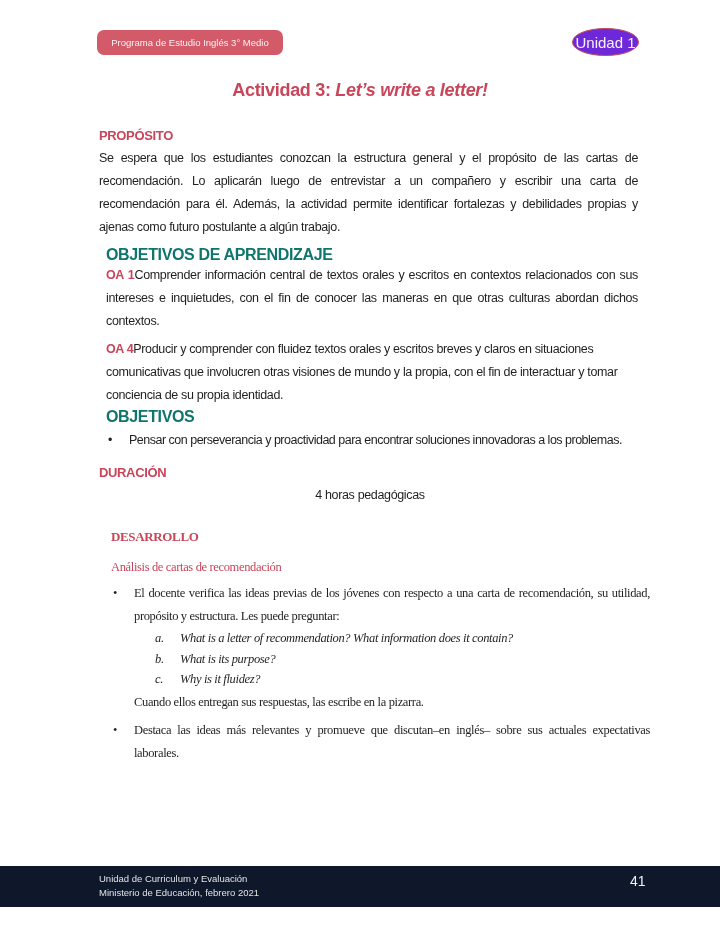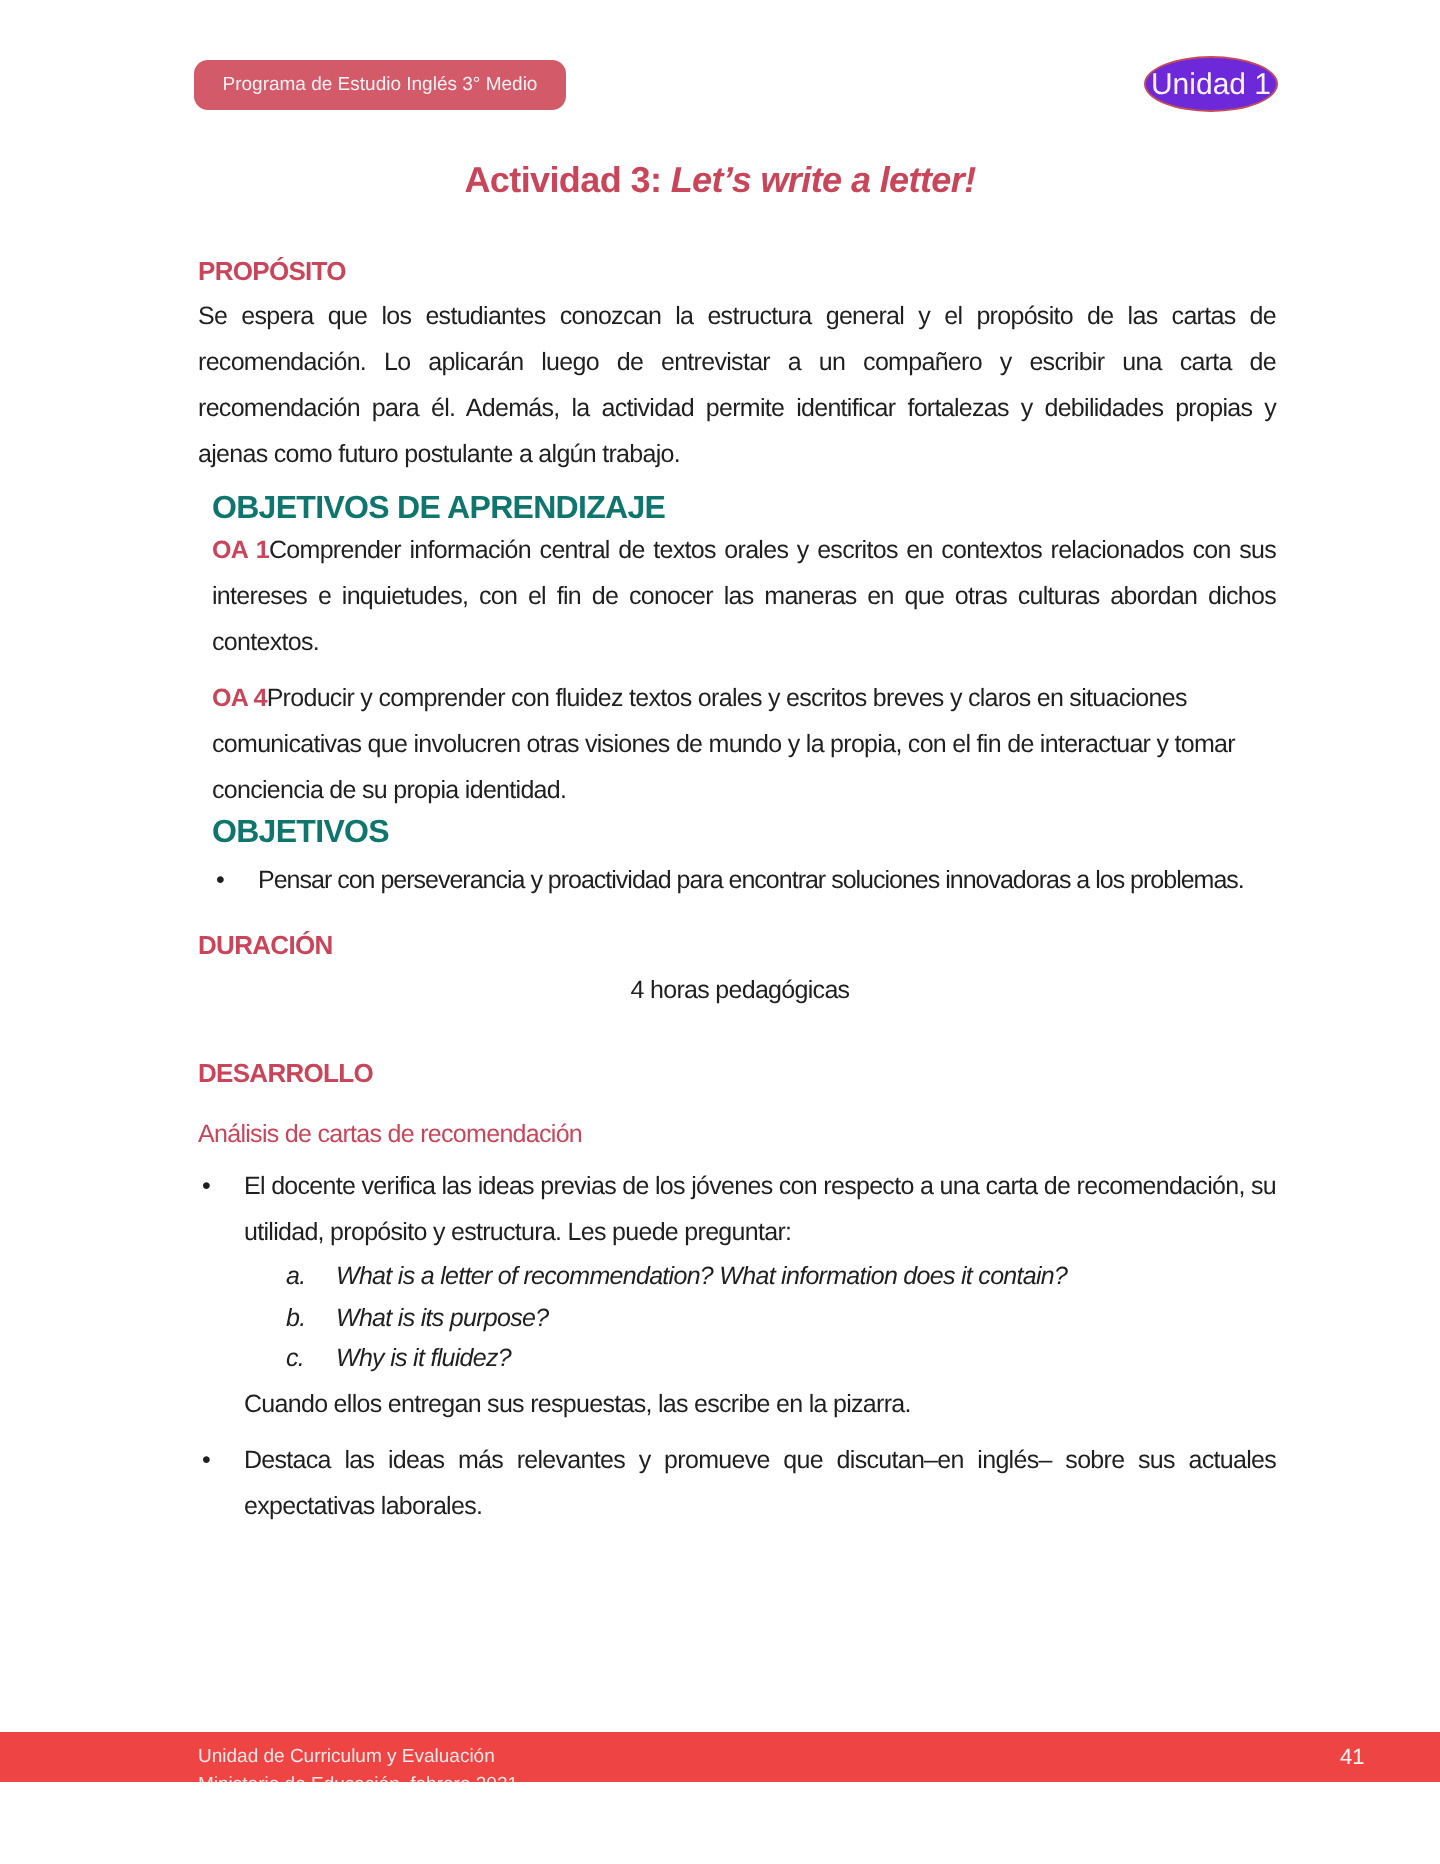--- a/index.html
+++ b/index.html
@@ -49,41 +49,41 @@
   .oa-p { margin-top: 0; }
   .oa-p2 { margin-top: 5px; }
   .oa-label { color: #c9455a; font-weight: bold; }
   .sec-actitudes { position: absolute; top: 408px; left: 106px; width: 532px; }
   .bullet-row { display: flex; margin-top: 3px; }
   .blt { width: 23px; flex: none; padding-left: 2px; font-size: 12.5px; line-height: 23px; }
   .bullet-row .txt { flex: 1; }
   .nowrap { white-space: nowrap; letter-spacing: -0.5px; }
   .sec-duracion { position: absolute; top: 464px; left: 99px; width: 539px; }
   .sec-duracion .body-t { margin-top: 2px; padding-left: 3px; text-align: center; }
-  .sec-desarrollo { position: absolute; top: 528px; left: 99px; width: 539px; }
+  .sec-desarrollo { position: absolute; top: 528px; left: 111px; width: 539px; font-family: Liberation Serif, serif; }
   .sub-red { margin-top: 12px; font-size: 12.5px; color: #c9455a; line-height: 18px; }
   .mb1 { margin-top: 6px; }
   .letters { list-style: none; margin-left: 44px; }
   .letters li { display: flex; font-style: italic; font-size: 12.5px; line-height: 20.5px; }
   .letters .ltr { width: 25px; flex: none; }
   .note { margin: 1px 0 0 23px; }
   .mb2 { margin-top: 5px; }
   
   .footer {
-    position: absolute; left: 0; top: 866px; width: 720px; height: 25px;
-    background: #ef4444;
+    position: absolute; left: 0; top: 866px; width: 720px; height: 41px;
+    background: #0f172a;
   }
   .footer-left {
     position: absolute; left: 99px; top: 6px;
     font-size: 9.5px; line-height: 13.5px;
     color: rgba(255,255,255,0.88); letter-spacing: 0;
   }
   .footer-page {
     position: absolute; left: 630px; top: 7px;
-    font-size: 11px; color: rgba(255,255,255,0.94); letter-spacing: 0; margin-left: 40px;
+    font-size: 14px; color: rgba(255,255,255,0.94); letter-spacing: 0;
   }
 </style>
 </head>
 <body>
 
 <div class="page">
 
   <div class="badge-program">Programa de Estudio Inglés 3° Medio</div>
   <div class="badge-unit">Unidad 1</div>
 

